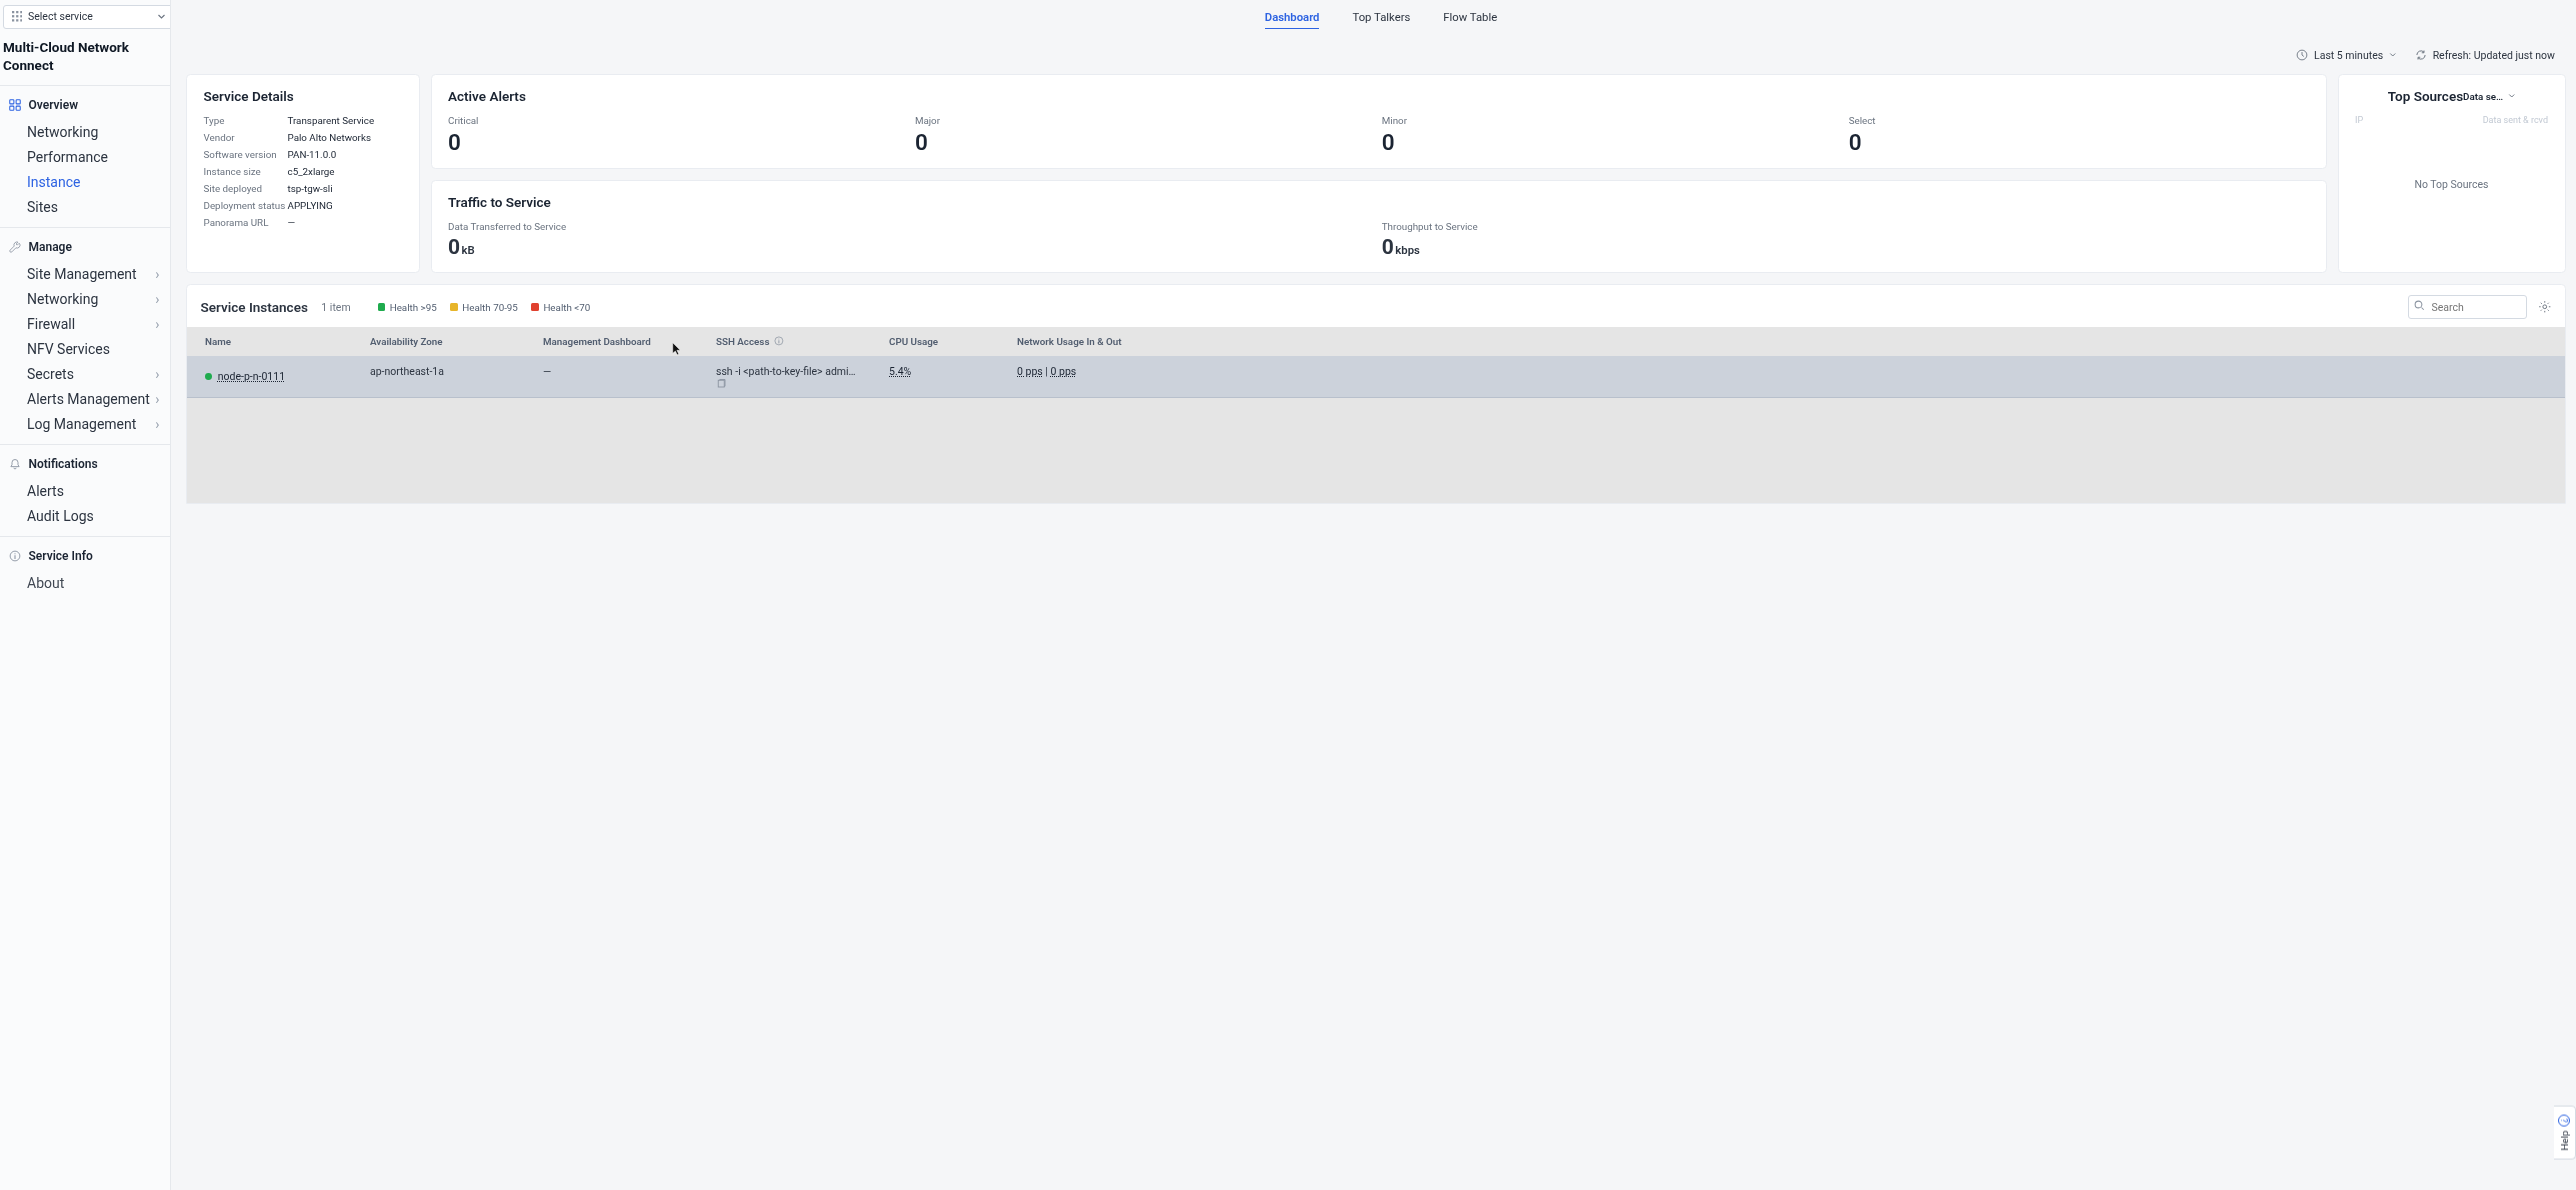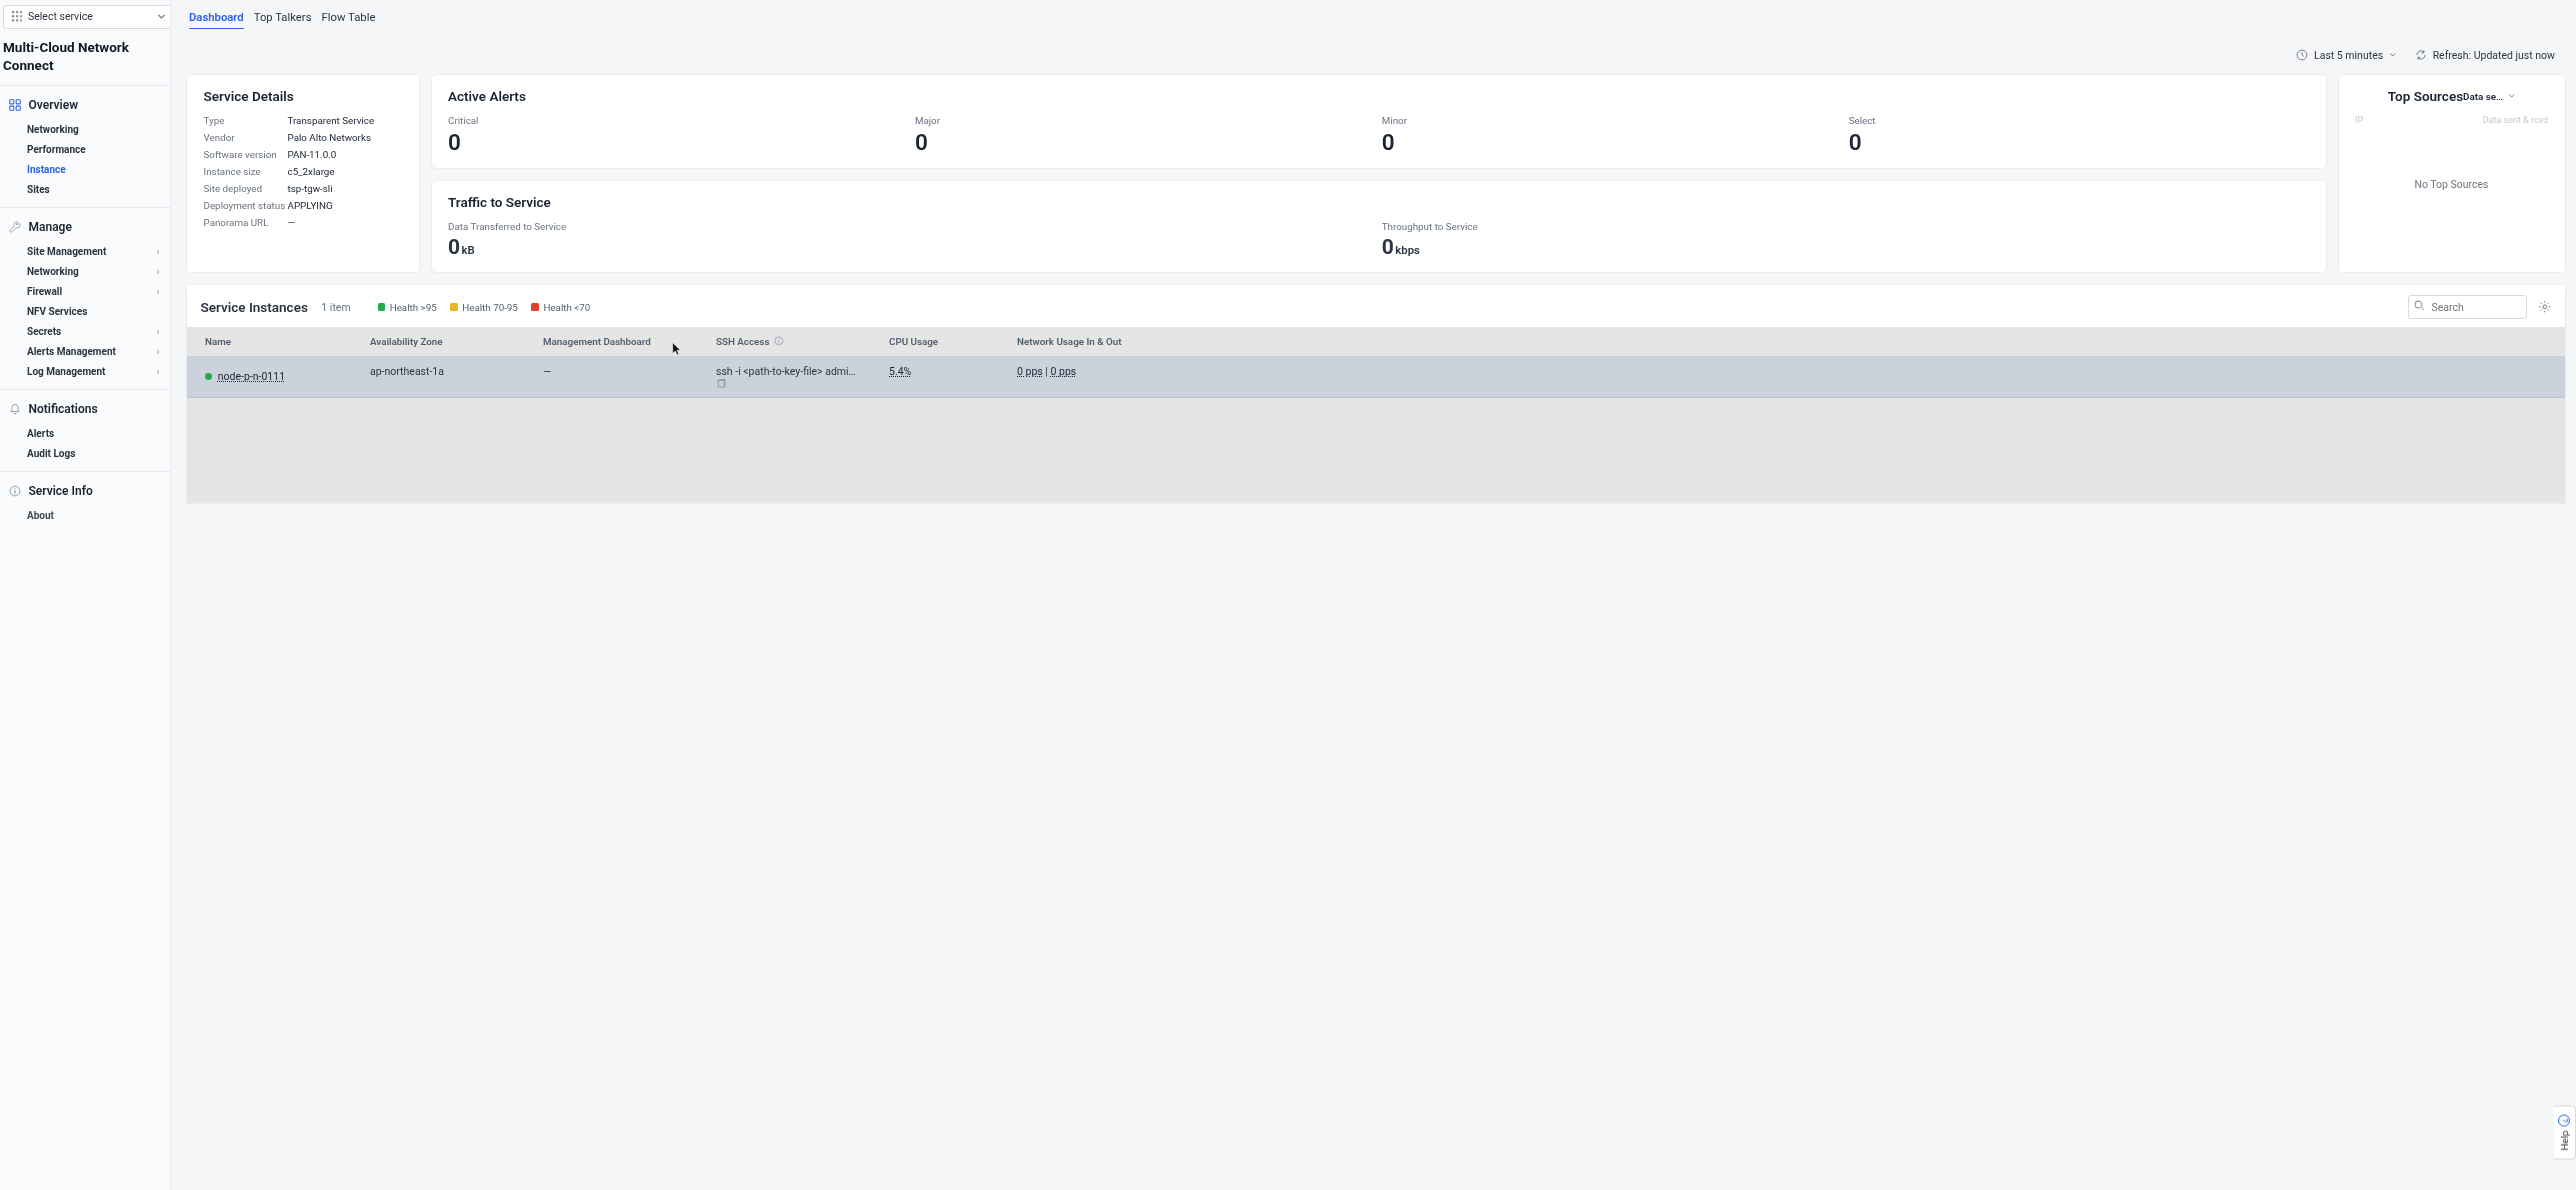--- a/index.html
+++ b/index.html
@@ -4,25 +4,25 @@
 <style>
 * { box-sizing: border-box; margin: 0; padding: 0; font-family: -apple-system, BlinkMacSystemFont, "Segoe UI", Roboto, sans-serif; }
 body { background: #f5f6f8; color: #2c3440; font-size: 10.5px; display: flex; height: 100vh; overflow: hidden; }
 .sidebar { width: 171px; background: #fafbfc; border-right: 0.8px solid #e5e8ec; display: flex; flex-direction: column; overflow-y: auto; }
 .svc-select { position: relative; margin: 4.5px 4.5px 10.5px 3px; }
 .svc-select-btn { display: flex; align-items: center; gap: 6px; width: 171px; padding: 4.5px 7.5px; border: 0.8px solid #d4dae2; border-radius: 3px; background: #fff; cursor: pointer; font-size: 10.5px; color: #2c3440; }
 .svc-select-btn .chev { margin-left: auto; color: #6b7480; }
 .app-title { font-weight: 700; font-size: 13.5px; line-height: 1.3; padding: 0 3px 10.5px 3px; color: #0f1824; }
 .sec { border-top: 0.8px solid #e5e8ec; padding: 10.5px 0 7.5px 0; }
 .sec-head { display: flex; align-items: center; gap: 7.5px; padding: 1.5px 10.5px 7.5px 9px; color: #525e70; font-weight: 600; font-size: 12px; }
-.nav-item { display: flex; align-items: flex-start; padding: 4.5px 10.5px 4.5px 27px; color: #2c3440; cursor: pointer; font-size: 10px; font-weight: bold; }
+.nav-item { display: flex; align-items: flex-start; padding: 4.5px 10.5px 4.5px 27px; color: #2c3440; cursor: pointer; font-size: 14px; }
 .nav-item.active { color: #2d63e2; }
 .nav-item .chev-r { margin-left: auto; color: #9aa3b0; }
 .main { flex: 1; display: flex; flex-direction: column; overflow: auto; padding: 0 0 0 15px; }
-.tabs-row { display: flex; gap: 10px; padding: 10.5px 3px 3px 3px; }
+.tabs-row { display: flex; gap: 33px; padding: 10.5px 3px 3px 3px; justify-content: center; }
 .tab { padding-bottom: 4.5px; font-size: 11.3px; color: #2c3440; cursor: pointer; }
 .tab.active { color: #2d63e2; border-bottom: 1.5px solid #2d63e2; font-weight: 600; }
 .topbar { display: flex; justify-content: flex-end; align-items: center; gap: 18px; padding: 16.5px 21px 7.5px 3px; color: #2c3440; }
 .topbar .pill { display: flex; align-items: center; gap: 6px; font-size: 10.5px; }
 .topbar .pill .icon { color: #6b7480; }
 .cards { display: grid; grid-template-columns: 234px 1fr 228px; gap: 10.5px; padding: 4.5px 10.5px 7.5px 0; }
 .card { background: #fff; border: 0.8px solid #e9ecf1; border-radius: 4.5px; padding: 13.5px 16.5px; }
 .card h3 { font-size: 13.5px; font-weight: 600; margin-bottom: 10.5px; color: #1b2432; }
 .kv { display: grid; grid-template-columns: 84px 1fr; row-gap: 6px; font-size: 9.8px; }
 .kv .k { color: #6b7480; }

